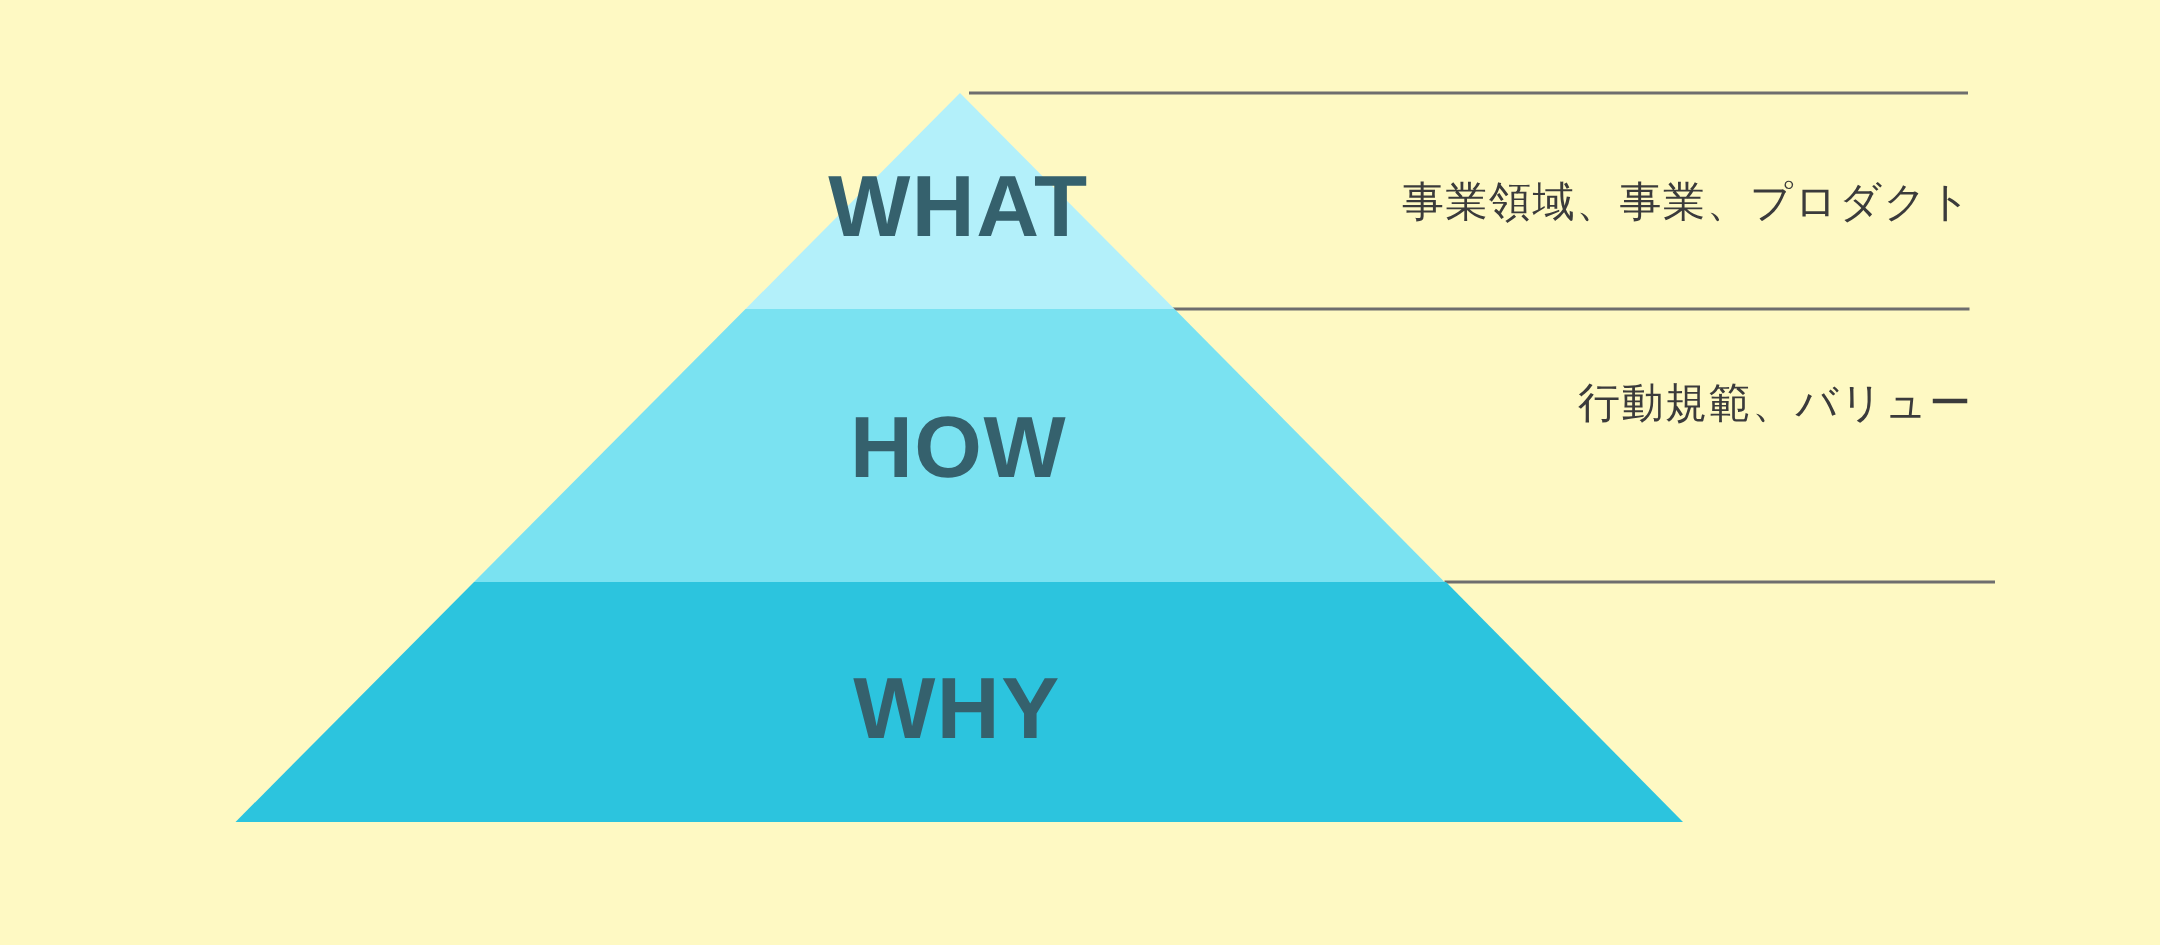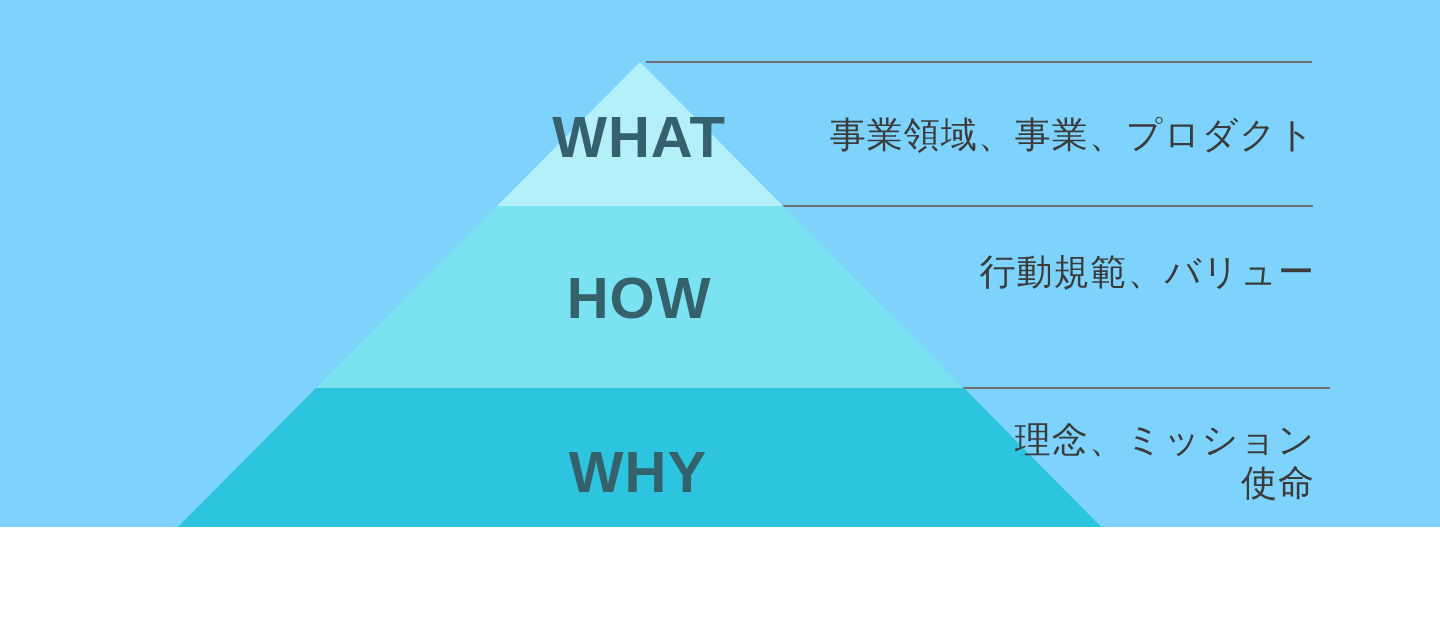--- a/index.html
+++ b/index.html
@@ -2,22 +2,22 @@
 <html><head>
 <meta charset="utf-8">
 <style>
   * { margin: 0; padding: 0; box-sizing: border-box; }
   html, body { background: #ffffff; }
   body { font-family: "Liberation Sans", sans-serif; }
 
   .canvas {
     position: relative;
     width: 1440px;
-    height: 527px;
-    background: #7dd3fc;
+    height: 630px;
+    background: #fef9c3;
     overflow: hidden;
   }
 
   .pyramid-svg {
     position: absolute;
     left: 0;
     top: 0;
     width: 1440px;
     height: 630px;
     display: block;
@@ -27,28 +27,28 @@
     font-family: "Liberation Sans", sans-serif;
     font-weight: bold;
     font-size: 58px;
     letter-spacing: 1px;
   }
 
   .annotation {
     position: absolute;
     right: 125px;
     text-align: right;
-    font-size: 36px;
+    font-size: 28px;
     line-height: 43px;
     color: #3b3b3b;
     letter-spacing: 1px;
     white-space: nowrap;
   }
   .annotation-what { top: 113px; }
-  .annotation-how  { top: 250px; }
+  .annotation-how  { top: 250px; font-family: Liberation Mono, monospace; }
   .annotation-why  { top: 418px; }
 </style>
 </head>
 <body>
 
 <div class="canvas">
 
   <svg class="pyramid-svg" viewBox="0 0 1440 630" xmlns="http://www.w3.org/2000/svg">
 
     <line x1="646" y1="62" x2="1312" y2="62" stroke-width="2" stroke="#6e6e6e"></line>
@@ -65,18 +65,14 @@
   </svg>
 
   <div class="annotation annotation-what">
     <div>事業領域、事業、プロダクト</div>
   </div>
 
   <div class="annotation annotation-how">
     <div>行動規範、バリュー</div>
   </div>
 
-  <div class="annotation annotation-why">
-    <div>理念、ミッション</div>
-    <div>使命</div>
-  </div>
 
 </div>
 
 </body></html>

